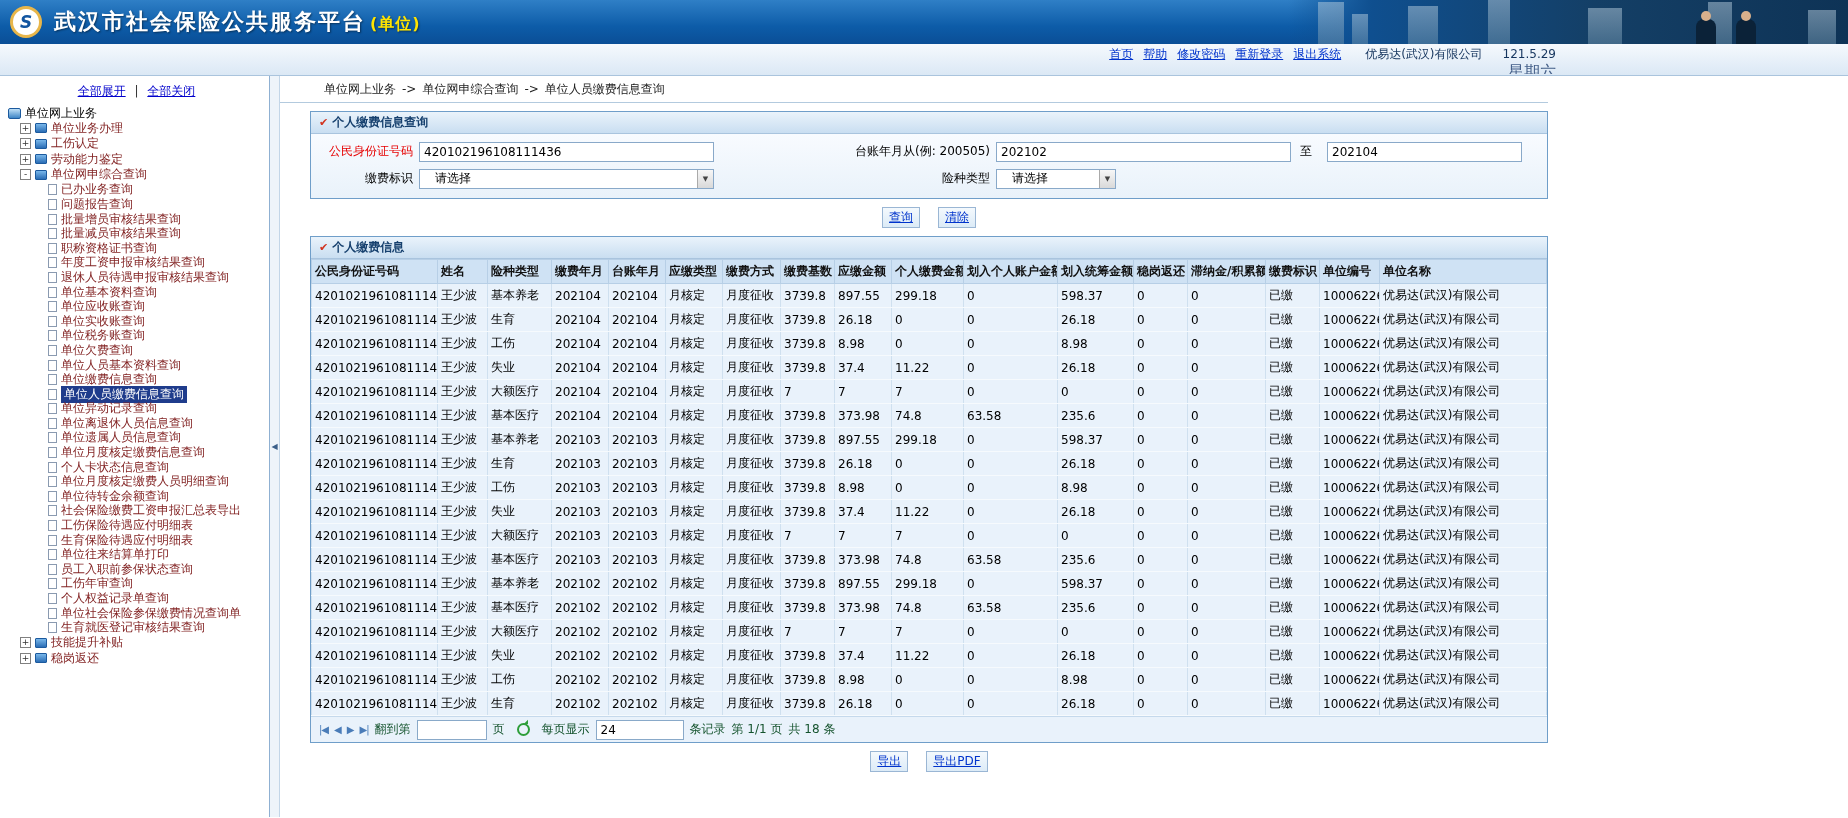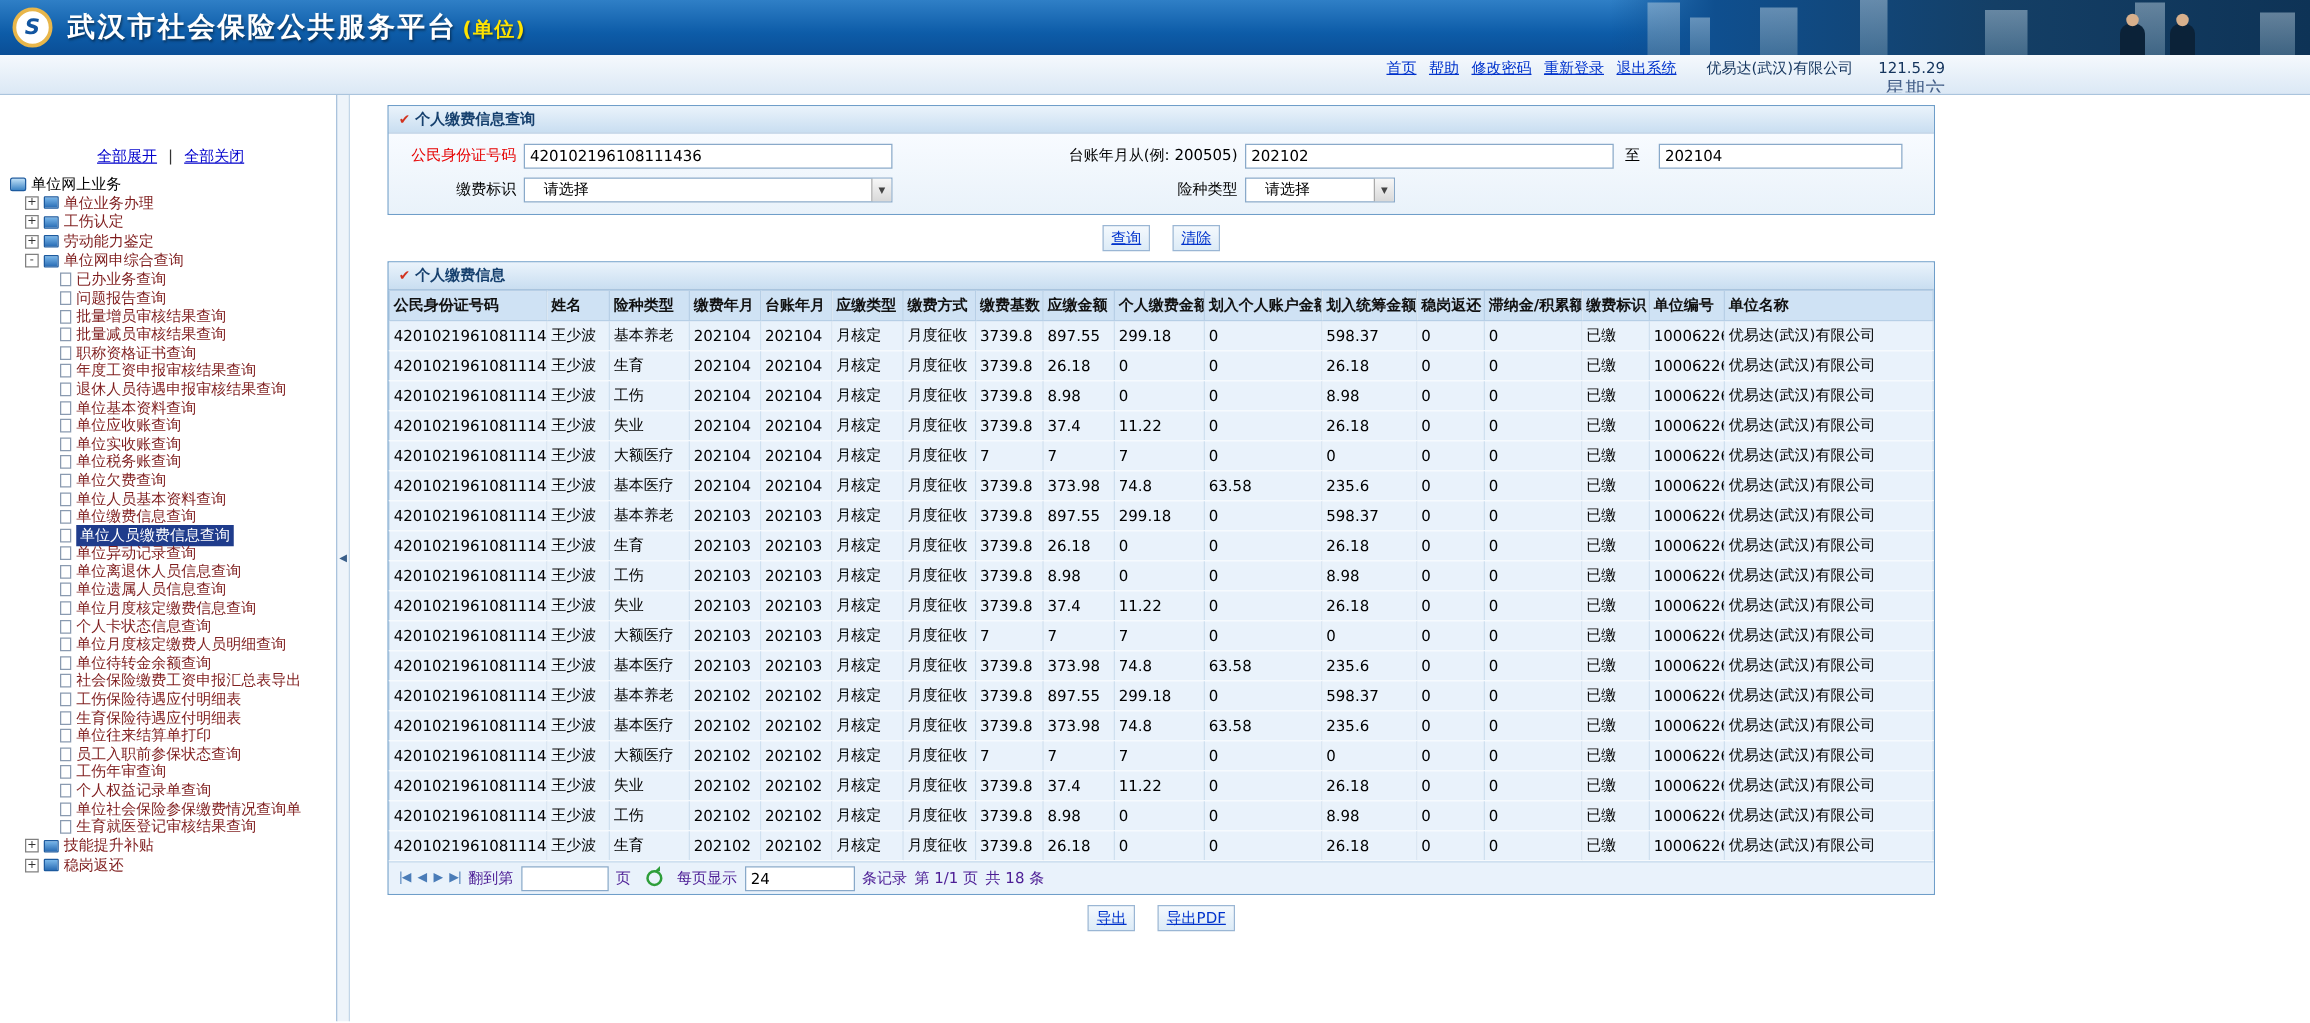--- a/index.html
+++ b/index.html
@@ -26,21 +26,21 @@
   .nav-row1 { display:flex; align-items:center; gap:10px; height:16px; }
   .nav-link { color:#0033cc; text-decoration:underline; cursor:pointer; }
   .company-name { color:#15355e; margin-left:14px; }
   .date-text { color:#15355e; margin-left:10px; }
   .nav-row2 { height:12px; color:#46engagement invalid; }
   .nav-row2 { height:12px; color:#46618a; font-size:16px; overflow:hidden; }
 
   
   .content { display:flex; height:741px; }
   .sidebar { width:270px; border-right:1px solid #8fb0d2; padding:4px 2px 0 6px; overflow:hidden; background:#fff; }
-  .sidebar-top { text-align:center; padding:3px 0 6px; white-space:nowrap;margin-top:34px; }
+  .sidebar-top { text-align:center; padding:3px 0 6px; white-space:nowrap; }
   .s-link { color:#0000cc; text-decoration:underline; cursor:pointer; }
   .sep { color:#333; margin:0 5px; }
   .splitter { width:10px; background:#eef4fa; border-right:1px solid #c3d6e8; display:flex; align-items:center; justify-content:center; cursor:pointer; }
   .splitter-arrow { font-size:8px; color:#3a5f8a; }
   .main { flex:1; padding:0 300px 0 0; overflow:hidden; }
 
   
   .tree { white-space:nowrap; }
   .tree-row { display:flex; align-items:center; gap:4px; height:14.6px; }
   .root-row { padding-left:2px; }
@@ -109,21 +109,21 @@
   .grid th:nth-child(12), .grid td:nth-child(12) { width:76px; }
   .grid th:nth-child(13), .grid td:nth-child(13) { width:54px; }
   .grid th:nth-child(14), .grid td:nth-child(14) { width:78px; }
   .grid th:nth-child(15), .grid td:nth-child(15) { width:54px; }
   .grid th:nth-child(16), .grid td:nth-child(16) { width:60px; }
 
   
   .pager { height:26px; background:#e9f2fb; border-top:1px solid #c5d9ec; display:flex; align-items:center;
     gap:6px; padding-left:8px; }
   .pg-btn { color:#4a7cb8; font-size:10px; cursor:pointer; letter-spacing:-1px; }
-  .pg-text { color:#4c1d95; }
+  .pg-text { color:#14532d; }
   .pg-input { width:70px; height:17px; }
   .pg-input2 { width:88px; height:17px; }
   .refresh { width:13px; height:13px; border:2px solid #2e9e3a; border-radius:50%; display:inline-block;
     position:relative; margin:0 6px; cursor:pointer; }
   .refresh::after { content:''; position:absolute; right:-3px; top:-4px; border:3px solid transparent; border-left-color:#2e9e3a; transform:rotate(45deg); }
   .pg-info { }
 </style>
 </head>
 <body>
 
@@ -330,20 +330,21 @@
           <a class="tree-link">稳岗返还</a>
         </div>
       </div>
   </aside>
 
   <div class="splitter">
     <span class="splitter-arrow">◀</span>
   </div>
 
   <main class="main">
+    <div class="breadcrumb" id="breadcrumb"><a class="bc-link">单位网上业务</a><span class="bc-sep">-&gt;</span><a class="bc-link">单位网申综合查询</a><span class="bc-sep">-&gt;</span><a class="bc-link">单位人员缴费信息查询</a></div>
 
     <section class="box query-box">
       <div class="box-title">
         <span class="mark">✔</span>
         <span>个人缴费信息查询</span>
       </div>
       <div class="form-area">
         <div class="form-row">
           <label class="flabel required w1">公民身份证号码</label>
           <input class="text w-295" value="420102196108111436" style="">

